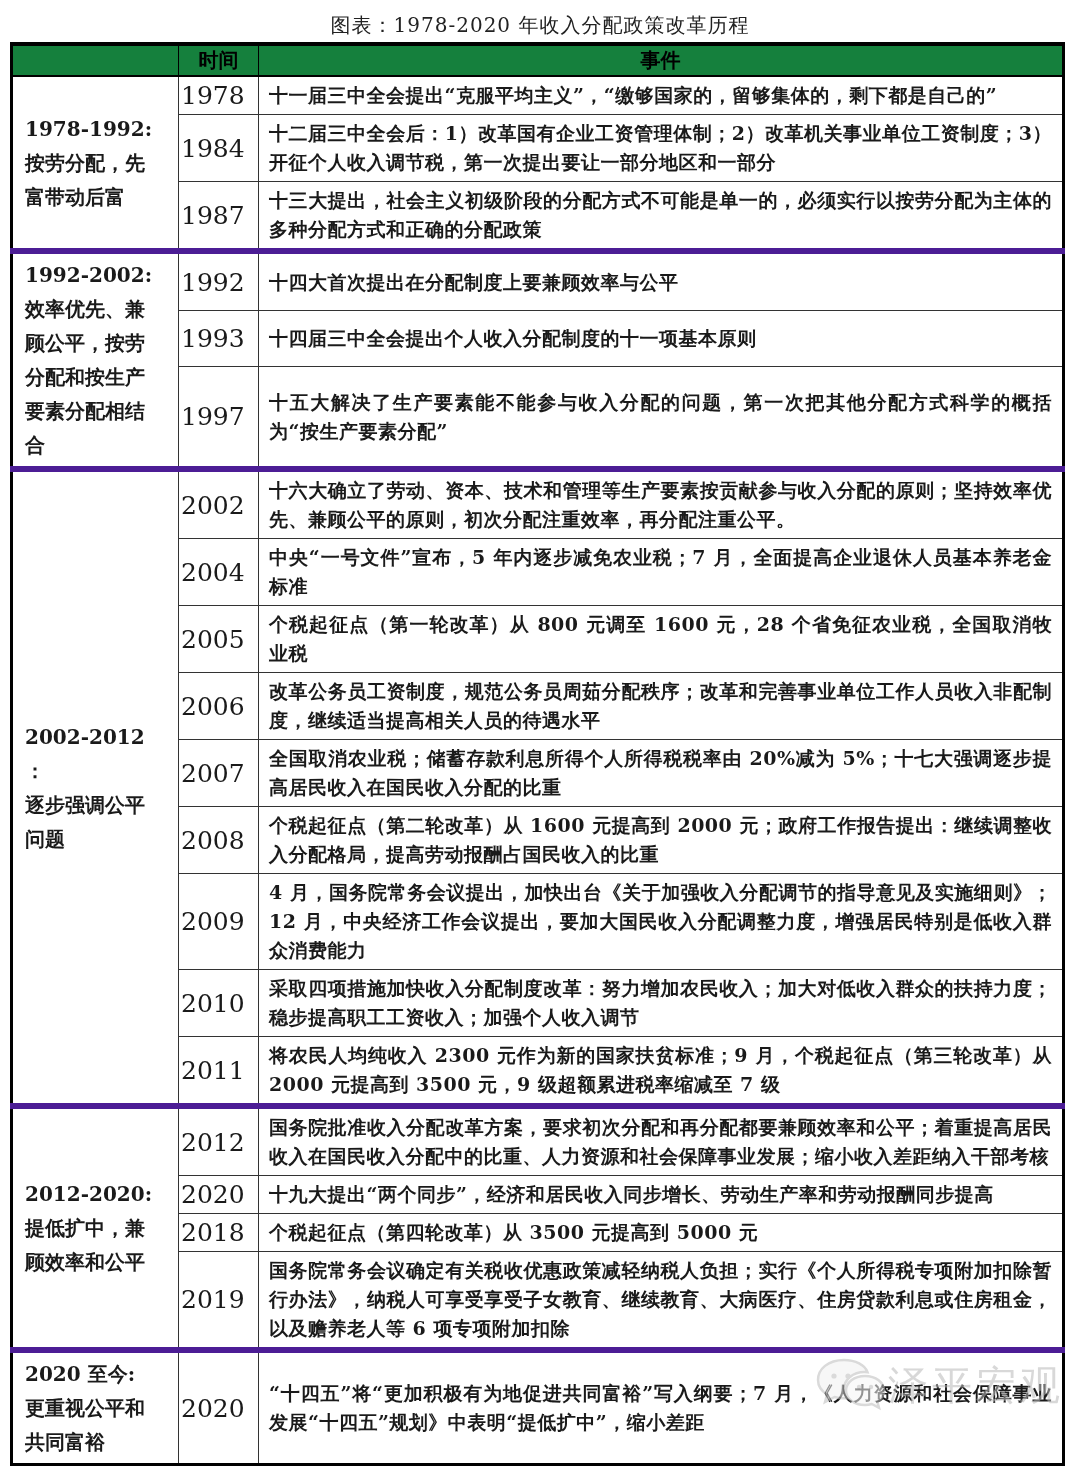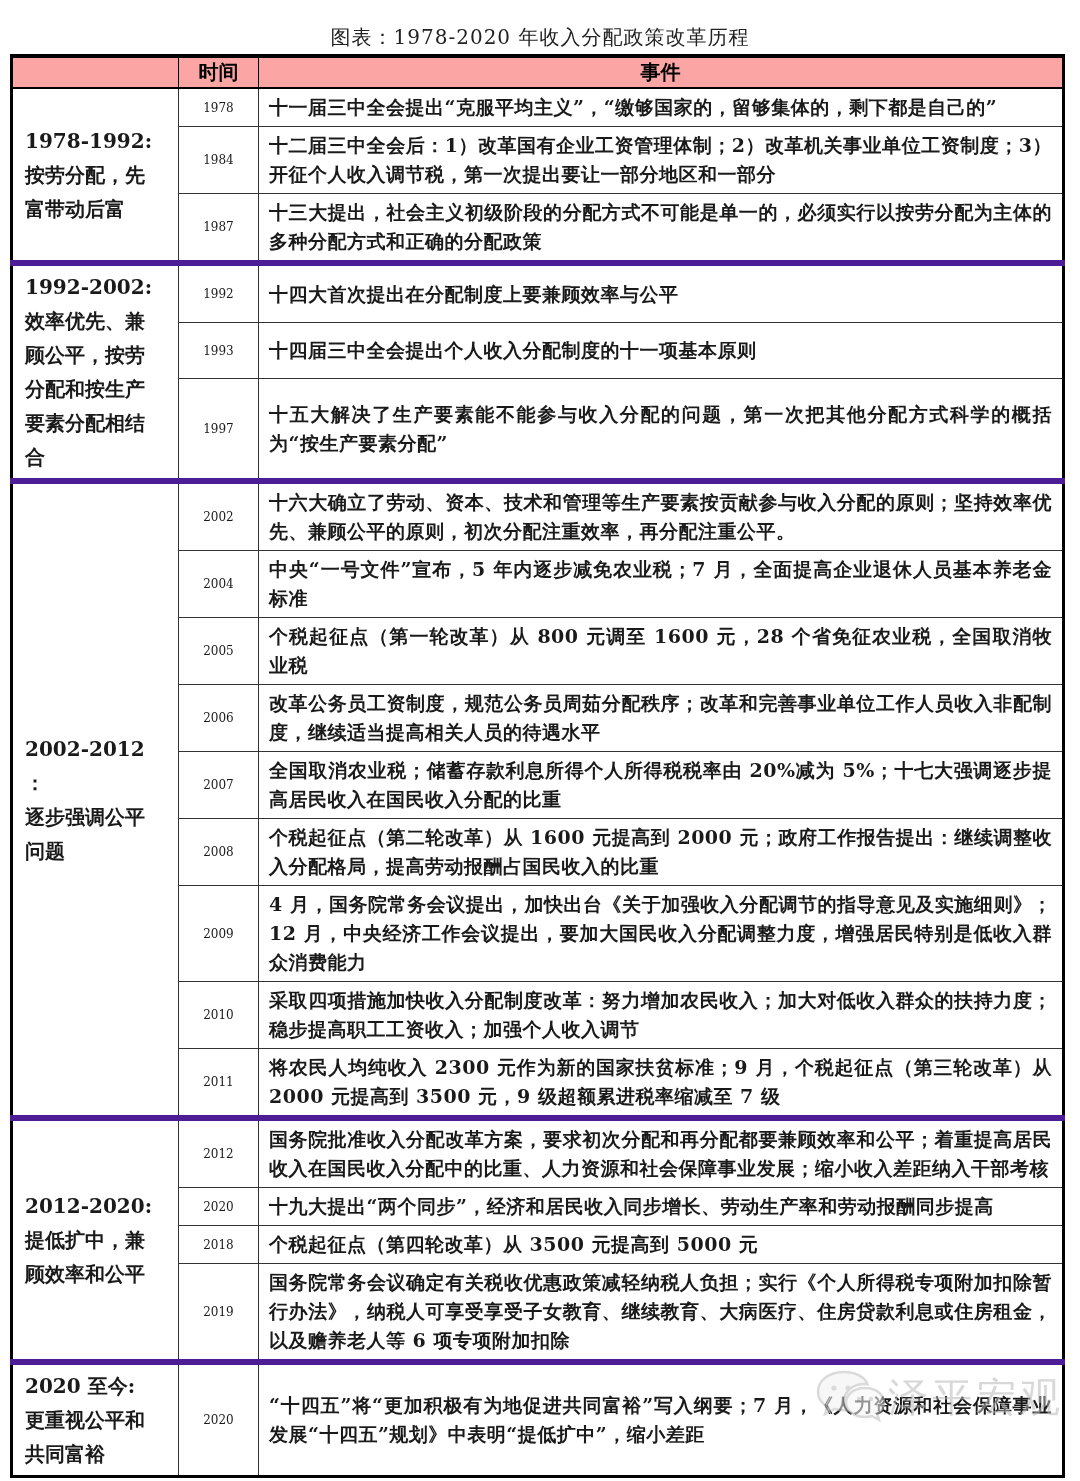--- a/index.html
+++ b/index.html
@@ -3,21 +3,21 @@
 <meta charset="utf-8">
 <style>
   * { box-sizing: border-box; margin: 0; padding: 0; }
   body {
     width: 1080px;
     background: #ffffff;
     font-family: "DejaVu Serif", "Liberation Serif", serif;
     color: #1a1a1a;
     position: relative;
   }
-  .page { position: relative; width: 1080px; padding-top: 24px; }
+  .page { position: relative; width: 1080px; padding-top: 12px; }
   .title {
     text-align: center;
     font-size: 20px;
     line-height: 26px;
     font-weight: 400;
     color: #222;
     margin-bottom: 4px;
     letter-spacing: 1px;
   }
   table.policy {
@@ -25,21 +25,21 @@
     border-collapse: collapse;
     width: 1052px;
     margin-left: 10px;
     border: 3px solid #000;
     border-top: 4px solid #000;
   }
   col.c-group { width: 167px; }
   col.c-time  { width: 80px; }
   col.c-event { width: 805px; }
   th {
-    background: #fca5a5;
+    background: #15803d;
     border: 1px solid #000;
     border-bottom: 2px solid #000;
     font-size: 20px;
     font-weight: 700;
     height: 32px;
     text-align: center;
     color: #000;
   }
   td {
     border: 1px solid #333;
@@ -49,22 +49,22 @@
   td.group-cell {
     font-size: 20px;
     font-weight: 700;
     line-height: 34px;
     padding: 4px 14px 4px 12px;
     white-space: pre-line;
     text-align: left;
     vertical-align: middle;
   }
   td.year-cell {
-    text-align: center;
-    font-size: 12px;
+    text-align: left;
+    font-size: 25px;
     padding: 4px 2px;
   }
   td.event-cell {
     font-size: 19px;
     line-height: 29px;
     padding: 4px 10px;
     text-align: justify;
     letter-spacing: 0.5px;
     font-weight: bold;
   }

